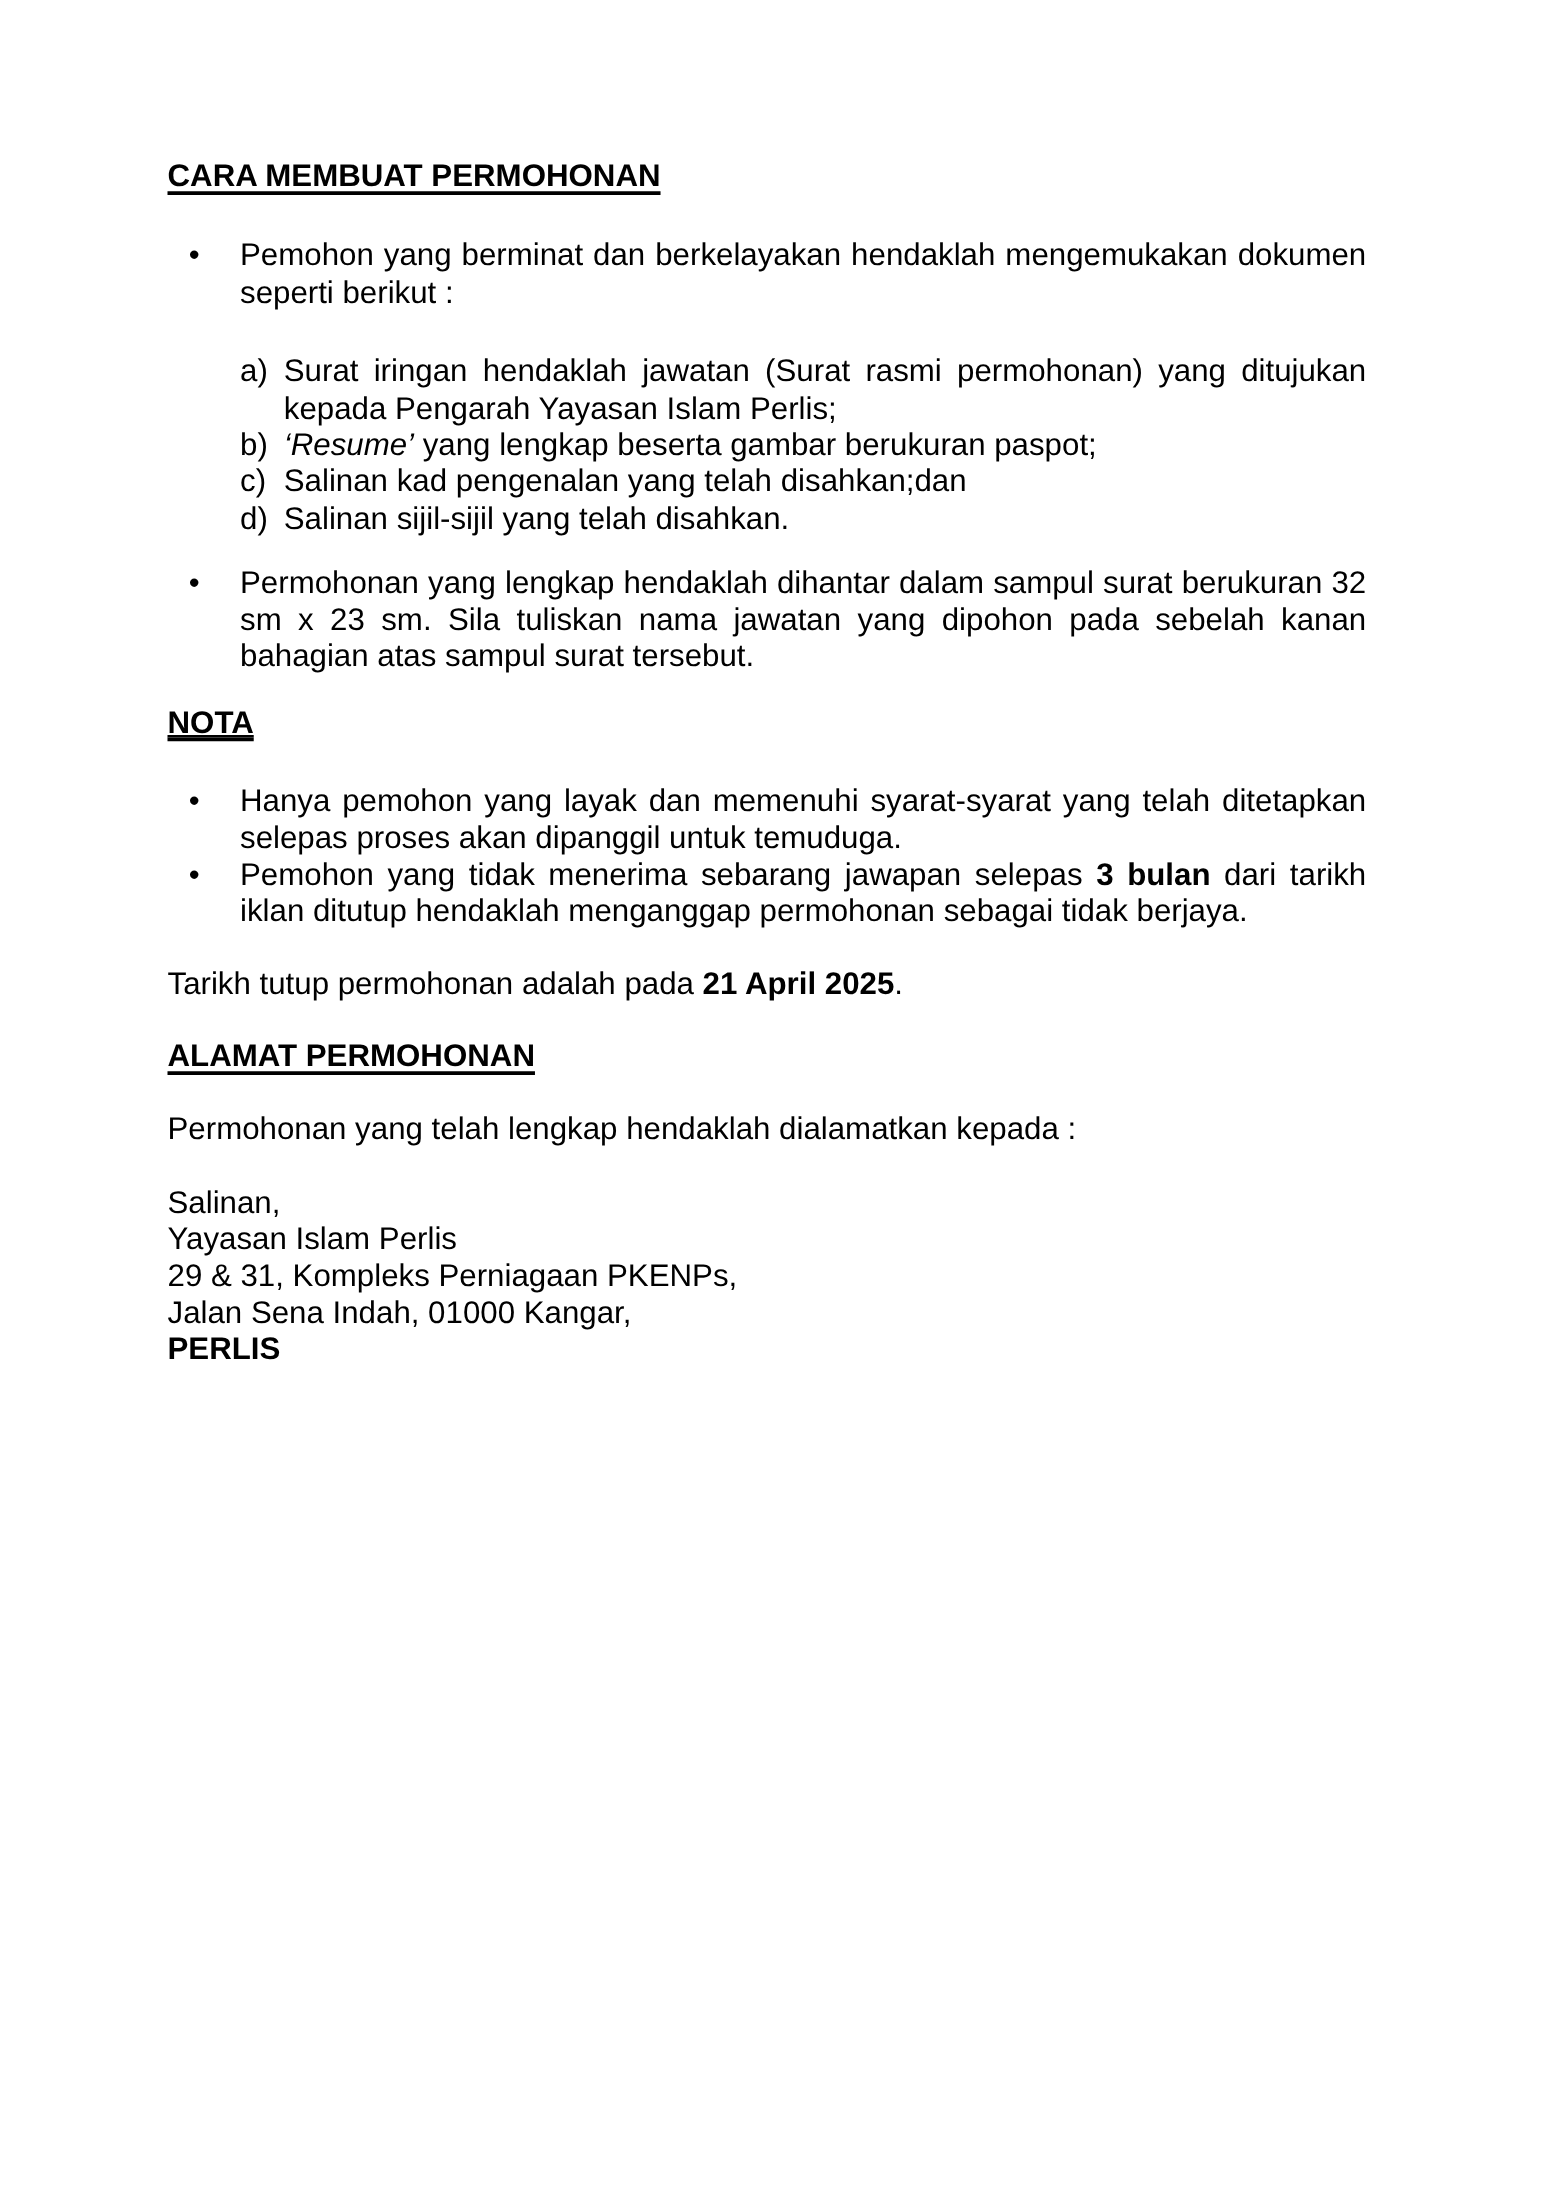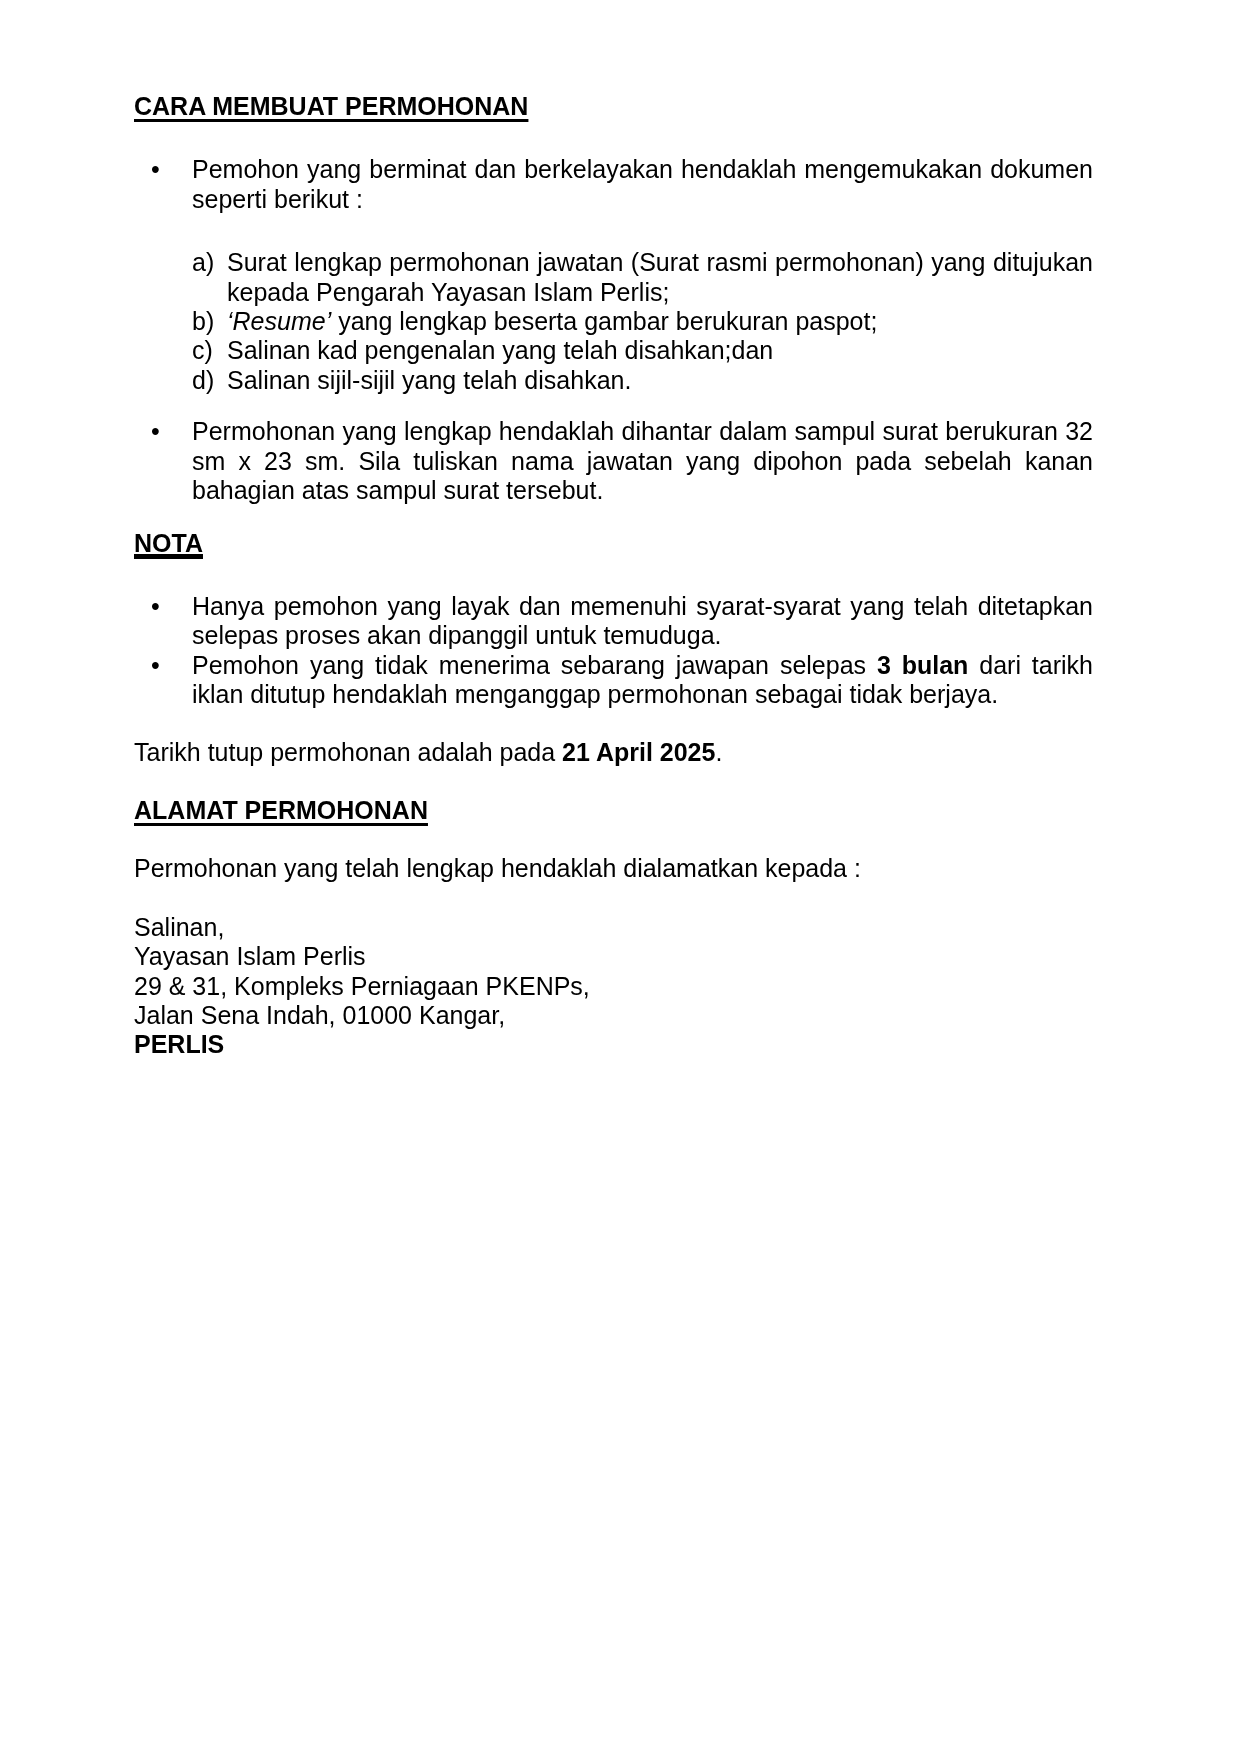--- a/index.html
+++ b/index.html
@@ -12,20 +12,21 @@
     height: 1755px;
     font-family: "Liberation Sans", sans-serif;
     font-size: 25px;
     line-height: 29.4px;
     color: #000000;
     overflow: hidden;
   }
   .doc {
     padding: 92px 0 0 134px;
     width: 959px;
+    margin-top: 35px;
   }
   .block { position: relative; }
   .heading { font-weight: bold; }
   .heading .ht {
     text-decoration: underline;
     text-decoration-thickness: 2.5px;
     text-underline-offset: 4px;
   }
   .marker {
     position: absolute;
@@ -60,21 +61,21 @@
     <div class="block bullet" style="margin-top: 34px;">
       <span class="marker">•</span>
       <div class="lines">
         <div class="line fill"><span class="">Pemohon yang berminat dan berkelayakan hendaklah mengemukakan dokumen</span></div>
         <div class="line"><span class="">seperti berikut :</span></div>
       </div>
     </div>
     <div class="block alpha" style="margin-top: 34px;">
       <span class="marker">a)</span>
       <div class="lines">
-        <div class="line fill"><span class="">Surat lengkap permohonan jawatan (Surat rasmi permohonan) yang ditujukan</span></div>
+        <div class="line fill"><span class="">Surat iringan hendaklah jawatan (Surat rasmi permohonan) yang ditujukan</span></div>
         <div class="line"><span class="">kepada Pengarah Yayasan Islam Perlis;</span></div>
       </div>
     </div>
     <div class="block alpha" style="margin-top: 0px;">
       <span class="marker">b)</span>
       <div class="lines">
         <div class="line"><span class=" seg-i">‘Resume’</span><span class=""> yang lengkap beserta gambar berukuran paspot;</span></div>
       </div>
     </div>
     <div class="block alpha" style="margin-top: 0px;">

